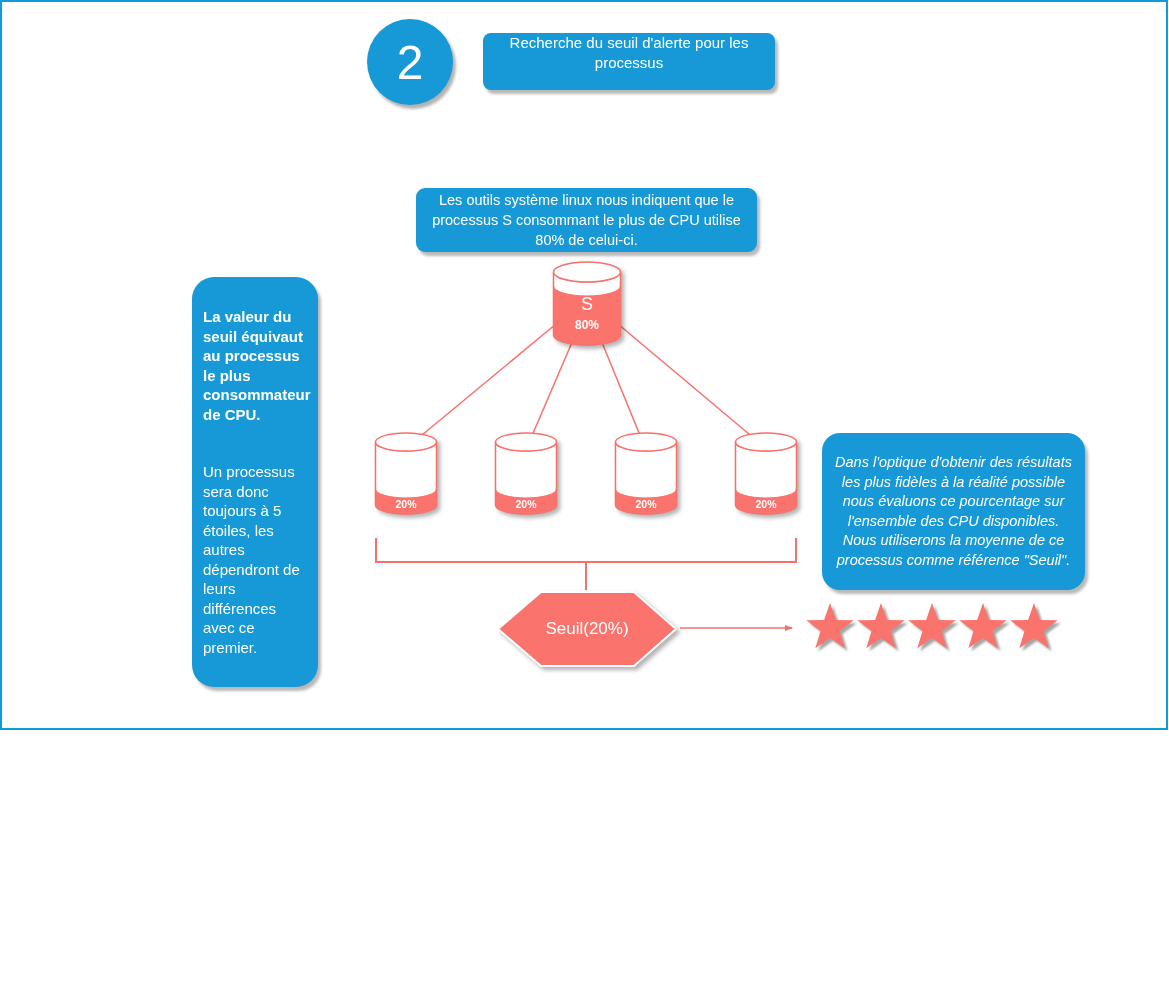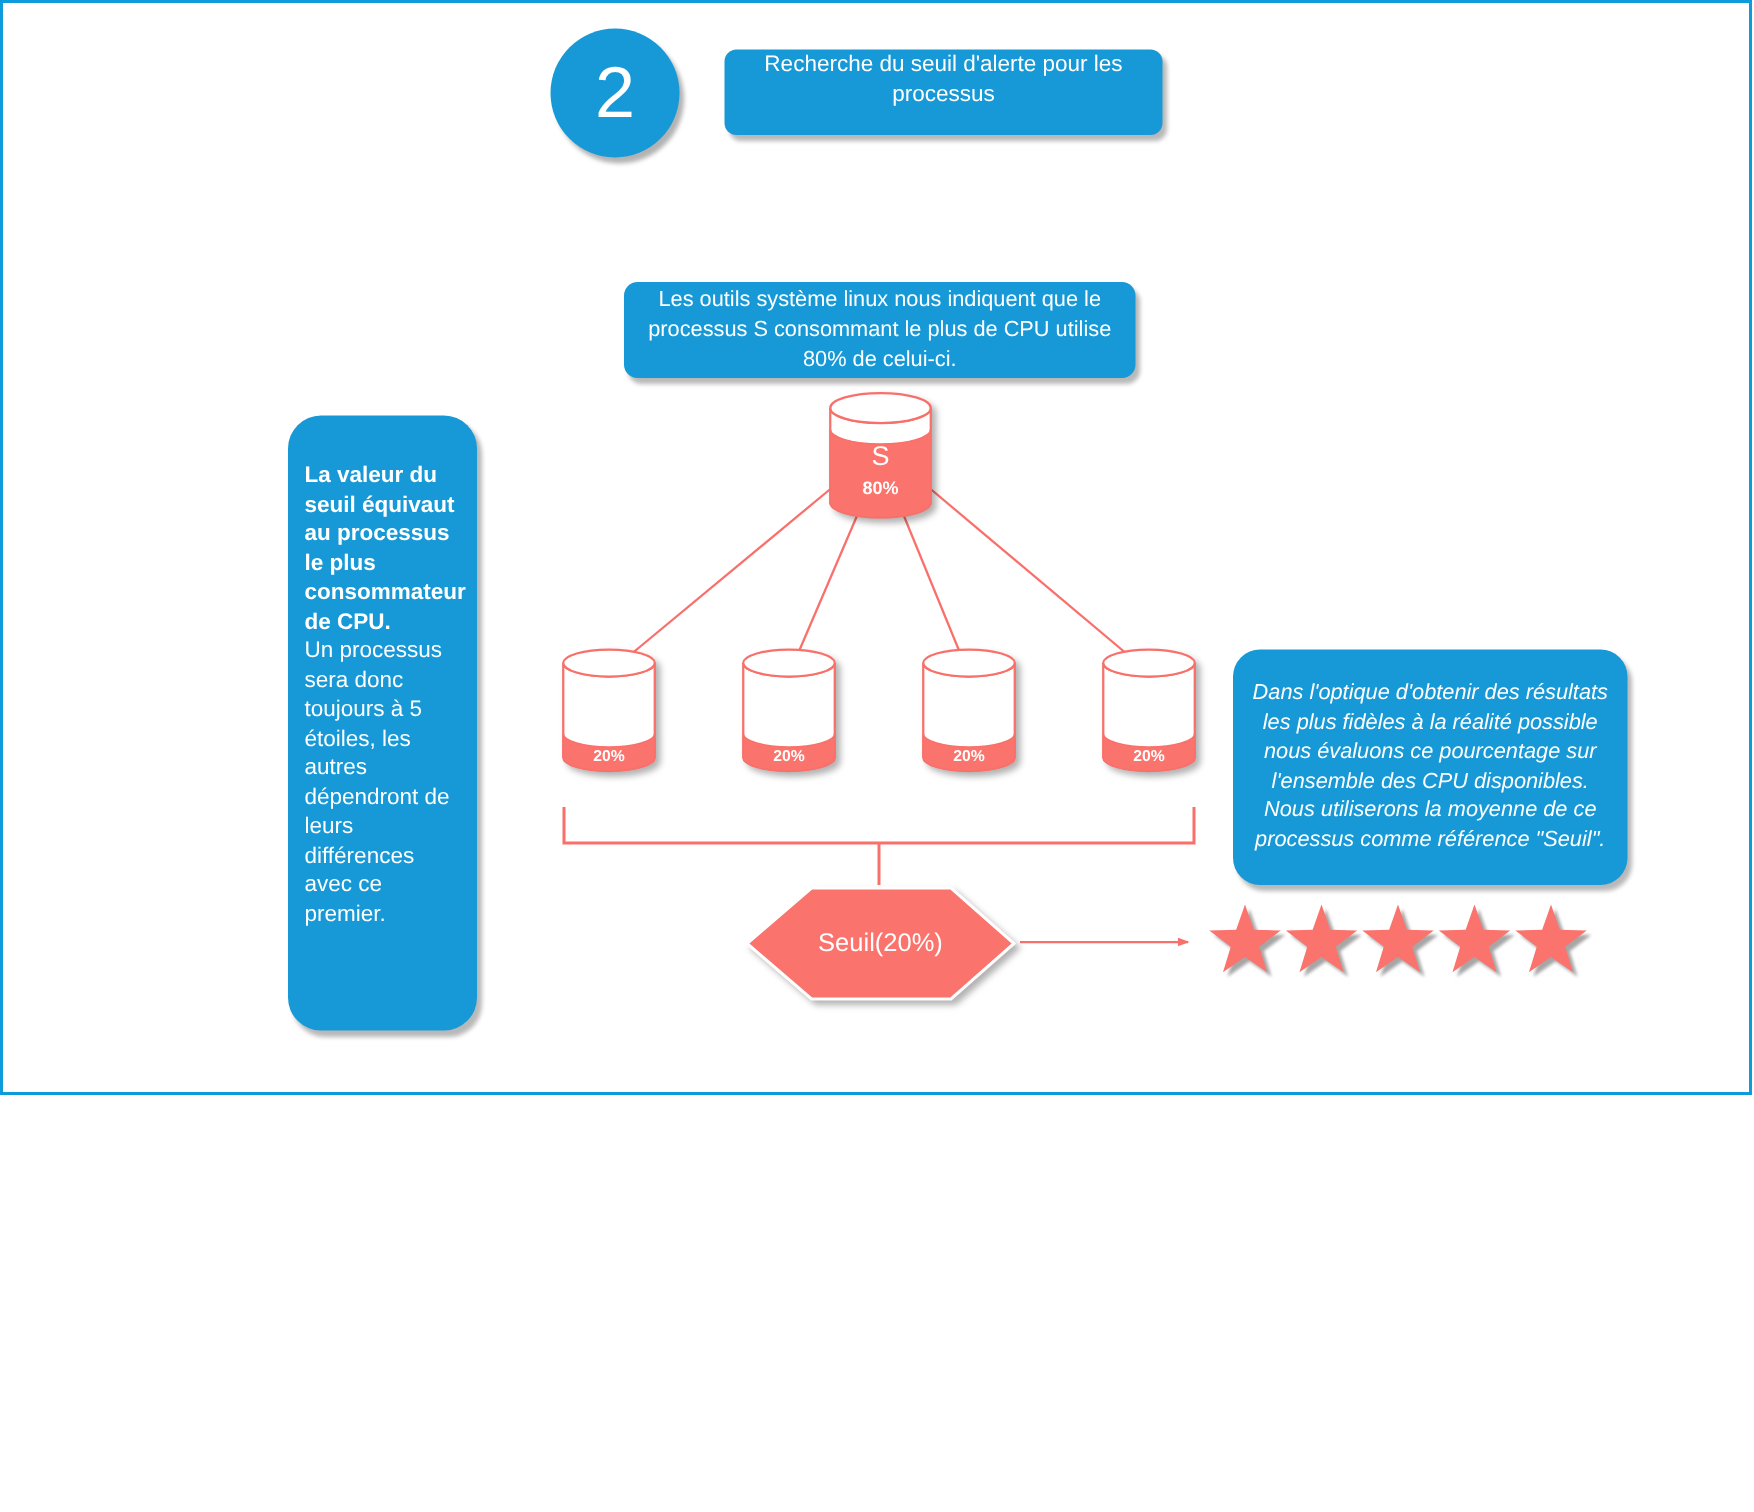--- a/index.html
+++ b/index.html
@@ -55,21 +55,21 @@
   }
   .left-panel {
     left: 192px; top: 277px;
     width: 126px; height: 410px;
     border-radius: 22px;
     padding: 30px 11px;
     font-size: 15px; line-height: 19.5px;
   }
   .left-panel p { margin: 0; }
   .left-panel p.bold { font-weight: bold; }
-  .left-panel p + p { }
+  .left-panel p + p { margin-top: 38px; }
   .right-panel {
     left: 822px; top: 433px;
     width: 263px; height: 157px;
     border-radius: 18px;
     display: flex; align-items: center; justify-content: center;
     text-align: center;
     font-size: 14.5px; line-height: 19.5px;
     padding: 6px 10px;
     font-style: italic;
   }

